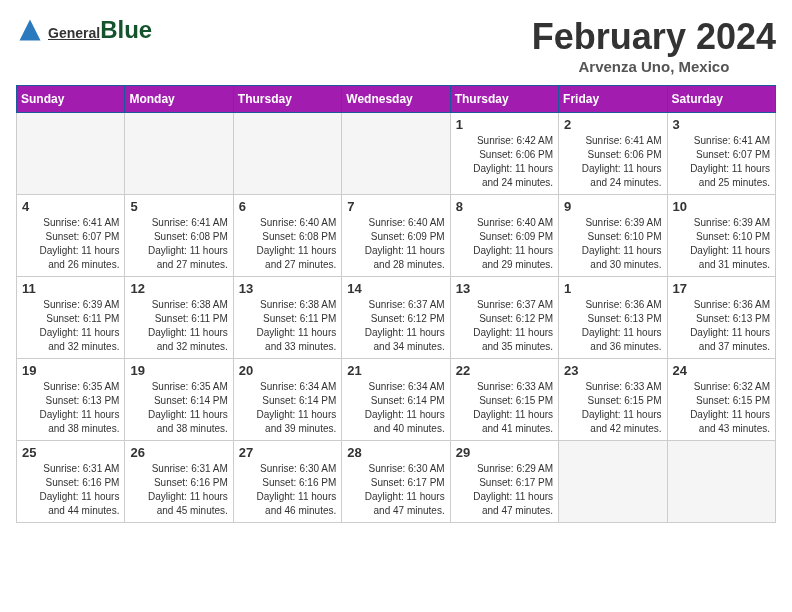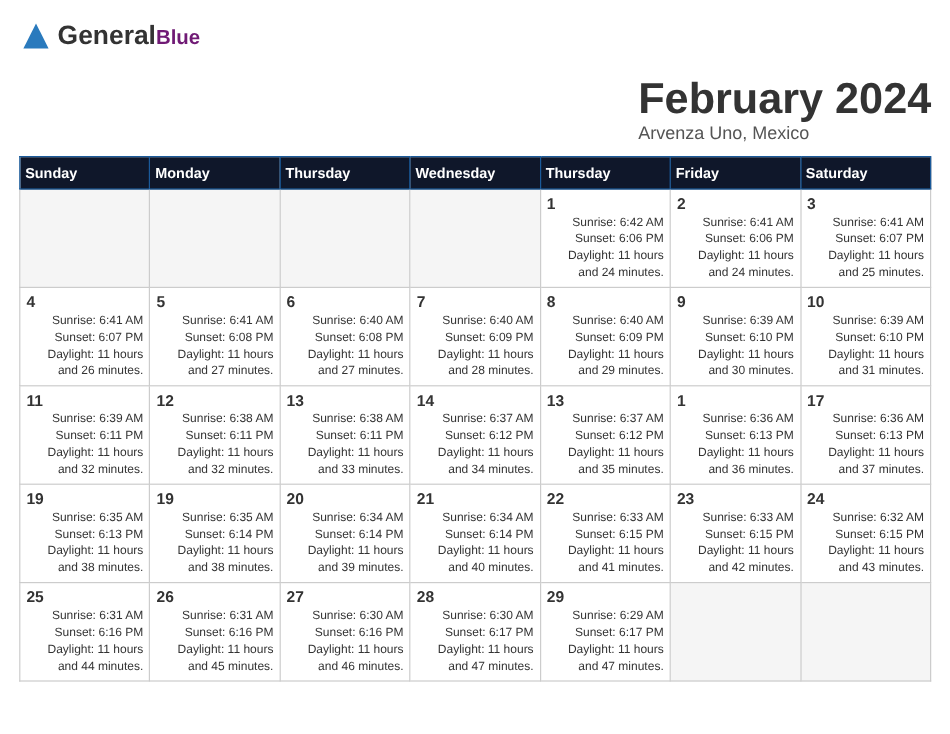--- a/index.html
+++ b/index.html
@@ -15,53 +15,54 @@
       justify-content: space-between;
       align-items: flex-start;
       margin-bottom: 10px;
     }
     .logo {
       display: flex;
       align-items: center;
       gap: 4px;
     }
     .logo-text-general {
-      font-size: 22px;
+      font-size: 14px;
       font-weight: bold;
       color: #333;
+      text-decoration: underline;
     }
     .logo-text-blue {
-      font-size: 17px;
-      font-weight: bold;
-      color: #701a75;
+      font-size: 24px;
+      font-weight: bold;
+      color: #14532d;
     }
     .logo-icon {
       width: 28px;
       height: 28px;
     }
     .title-block {
-      text-align: left;
-      margin-top: 45px;
+      text-align: center;
     }
     .month-title {
       font-size: 36px;
       font-weight: bold;
       color: #333;
     }
     .location {
       font-size: 15px;
       color: #555;
+      font-weight: bold;
     }
     table {
       width: 100%;
       border-collapse: collapse;
       table-layout: fixed;
     }
     th {
-      background-color: #0f172a;
+      background-color: #a21caf;
       color: white;
       font-size: 12px;
       font-weight: bold;
       padding: 6px 4px;
       text-align: left;
       border: 1px solid #1a5a9a;
     }
     td {
       border: 1px solid #ccc;
       vertical-align: top;

